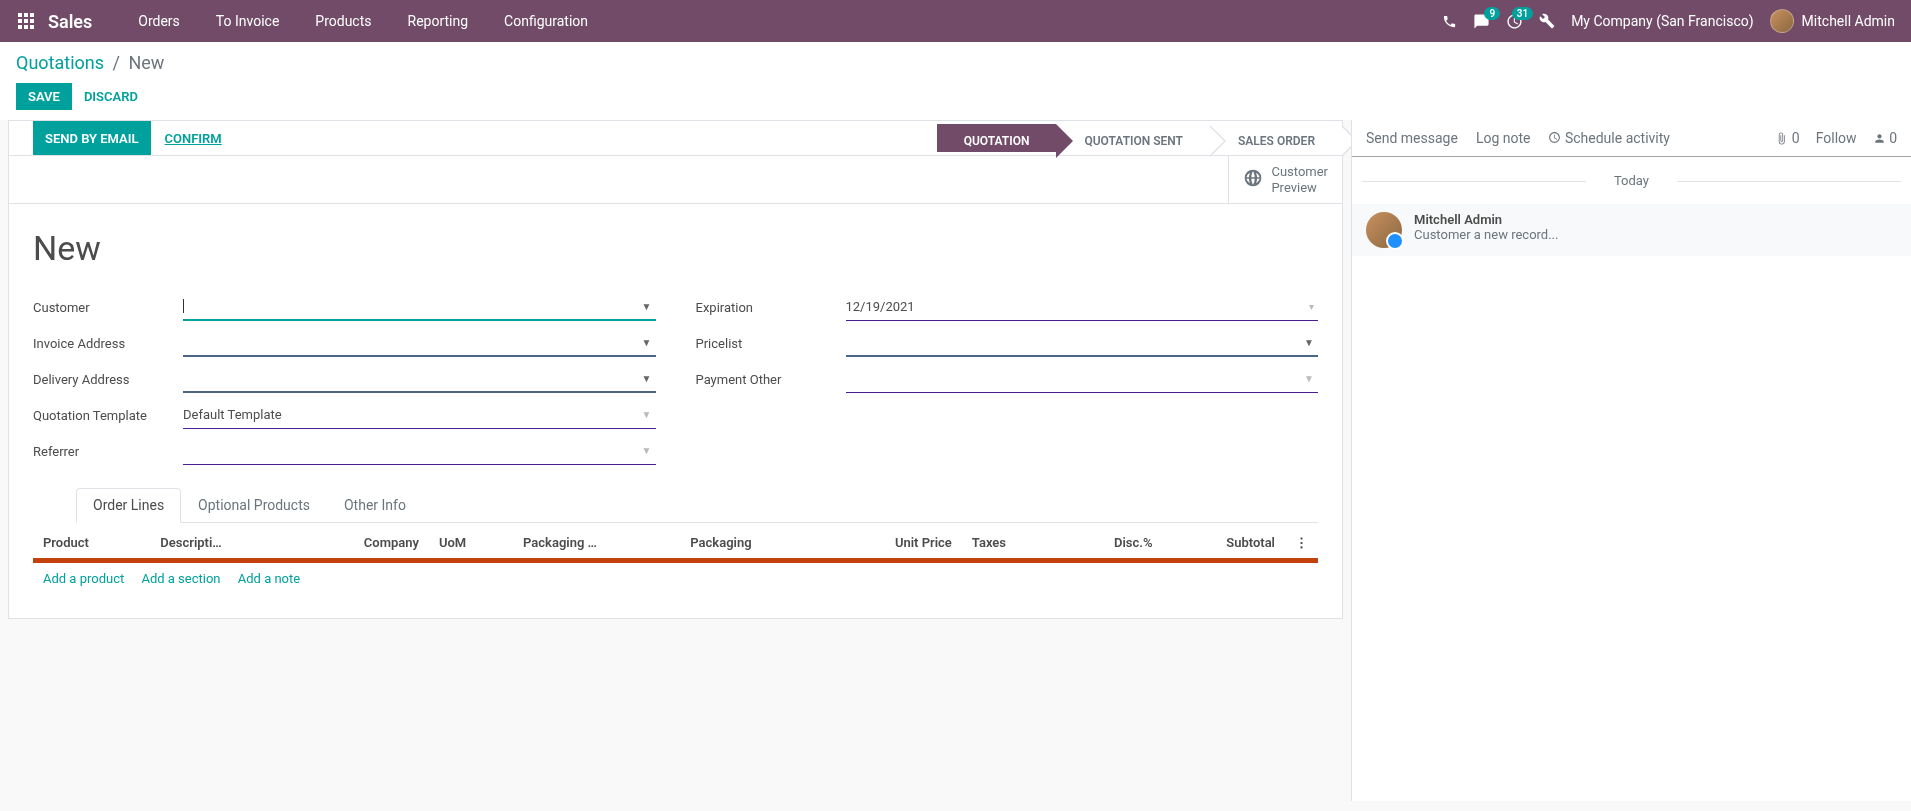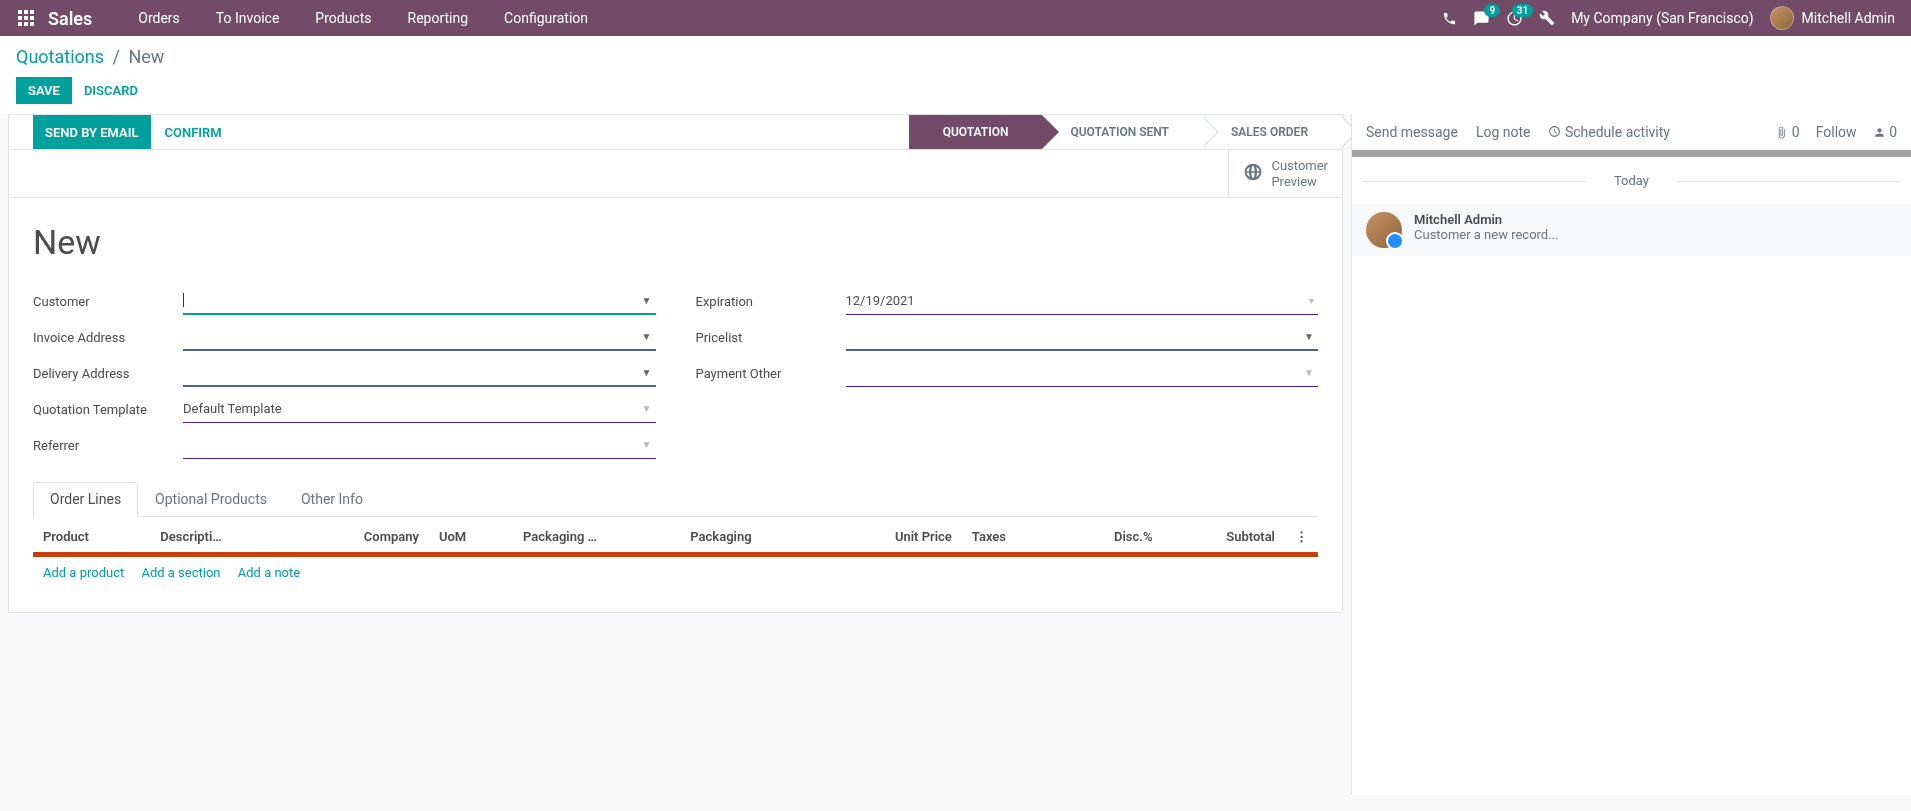--- a/index.html
+++ b/index.html
@@ -1,19 +1,19 @@
 <!DOCTYPE html>
 <html><head>
 <meta charset="utf-8">
 <style>
 * { box-sizing: border-box; margin: 0; padding: 0; font-family: -apple-system, BlinkMacSystemFont, "Segoe UI", Roboto, "Helvetica Neue", Arial, sans-serif; }
 body { background: #f9f9f9; width: 1911px; height: 811px; overflow: hidden; }
 
 
-.topnav { background: #714B67; height: 36px; display: flex; align-items: center; color: white; padding: 0 8px; }
+.topnav { background: #714B67; height: 42px; display: flex; align-items: center; color: white; padding: 0 8px; }
 .apps-icon { width: 36px; display: flex; justify-content: center; align-items: center; cursor: pointer; }
 .apps-icon svg { fill: white; }
 .brand { font-size: 18px; font-weight: 600; margin-left: 4px; margin-right: 28px; }
 .topnav .menu { display: flex; gap: 0; }
 .topnav .menu a { color: white; text-decoration: none; padding: 0 18px; font-size: 14px; line-height: 46px; cursor: pointer; }
 .topnav .spacer { flex: 1; }
 .systray { display: flex; align-items: center; gap: 16px; padding-right: 8px; }
 .systray-item { position: relative; cursor: pointer; color: white; display:flex; align-items:center; }
 .badge { position: absolute; top: -6px; right: -10px; background: #00A09D; color: white; border-radius: 10px; font-size: 10px; padding: 1px 5px; font-weight: 600; }
 .company { font-size: 14px; }
@@ -31,24 +31,24 @@
 
 
 .main-wrap { display: flex; height: calc(811px - 46px - 84px); }
 .form-area { flex: 1; padding: 0 8px; overflow-y: auto; }
 .chatter { width: 560px; border-left: 1px solid #dee2e6; background: white; display: flex; flex-direction: column; }
 
 
 .statusbar-row { display:flex; align-items:stretch; background:white; border:1px solid #dee2e6; }
 .status-actions { display:flex;margin-left:24px; }
 .status-actions .btn-primary { height: 34px; }
-.status-actions .btn-link { padding: 0 14px; }
+.status-actions .btn-link { padding: 0 14px; text-decoration: underline; }
 .status-spacer { flex:1; }
 .status-steps { display:flex; align-items:center; }
-.step { position:relative; padding:0 34px; height:34px; line-height:34px; font-size:12px; font-weight:600; color:#6c757d; background:white; }
+.step { position:relative; padding:0 27px; height:28px; line-height:34px; font-size:12px; font-weight:600; color:#6c757d; background:white; }
 .step.active { background:#714B67; color:white; }
 .step.active::after { content:''; position:absolute; right:-17px; top:0; width:0;height:0; border-top:17px solid transparent; border-bottom:17px solid transparent; border-left:17px solid #714B67; z-index:2; }
 .step:not(.active)::after { content:''; position:absolute; right:-14px; top:3px; width:0;height:0; border-top:14px solid transparent; border-bottom:14px solid transparent; border-left:14px solid white; z-index:2; }
 .step:not(.active)::before { content:''; position:absolute; right:-16px; top:1px; width:0;height:0; border-top:16px solid transparent; border-bottom:16px solid transparent; border-left:16px solid #dee2e6; z-index:1; }
 .step:not(:first-child) { padding-left: 28px; }
 
 
 .sheet { background:white; border:1px solid #dee2e6; border-top:none; padding:0; }
 .sheet-topright { display:flex; justify-content:flex-end; border-bottom:1px solid #dee2e6; }
 .cust-preview { display:flex; align-items:center; gap:8px; padding:8px 14px; border-left:1px solid #dee2e6; cursor:pointer; color:#6c757d; font-size:13px; }
@@ -58,34 +58,34 @@
 .fieldgrid { display:flex; gap:40px; }
 .fieldcol { flex:1; }
 .frow { display:flex; align-items:center; margin-bottom:6px; min-height:30px; }
 .flabel { width:150px; font-size:13px; color:#4c4c4c; }
 .fval { flex:1; display:flex; align-items:center; border-bottom:1px solid #4c1d95; height:28px; font-size:13px; color:#4c4c4c; padding-right:4px; }
 .fval.required { border-bottom:2px solid #4b6584; }
 .fval.focused { border-bottom:2px solid #00A09D; }
 .fval .caret { margin-left:auto; color:#666; font-size:10px; }
 
 
-.tabs { display:flex; border-bottom:1px solid #dee2e6; margin-top:16px; }
+.tabs { display:flex; border-bottom:1px solid #dee2e6; margin-top:16px;margin-left:43px; }
 .tab { padding:8px 16px; font-size:14px; color:#6c757d; cursor:pointer; border:1px solid transparent; }
 .tab.active { color:#4c4c4c; border:1px solid #dee2e6; border-bottom-color:white; border-radius:4px 4px 0 0; margin-bottom:-1px; background:white; }
 
 
 .otable { width:100%; border-collapse:collapse; font-size:13px; margin-top:4px; }
 .otable th { text-align:left; padding:8px 10px; font-weight:600; color:#4c4c4c; border-bottom:5px solid #c2410c; }
 .otable th.r { text-align:right; }
 .otable td { padding:8px 10px; }
 .addlinks { color:#00A09D; font-size:13px; }
 .addlinks span { margin-right:14px; cursor:pointer; }
 
 
-.chatter-top { display:flex; align-items:center; padding:10px 14px; gap:18px; border-bottom:7px solid #a3a3a3; font-size:14px; color:#6c757d; }
+.chatter-top { display:flex; align-items:center; padding:10px 14px; gap:18px; border-bottom:1px solid #a3a3a3; font-size:14px; color:#6c757d; }
 .chatter-top .ct-item { cursor:pointer; }
 .chatter-top .right { margin-left:auto; display:flex; gap:16px; align-items:center; }
 .chatter-body { flex:1; overflow-y:auto; }
 .chatter-date { text-align:center; color:#6c757d; font-size:13px; padding:16px 0; position:relative; }
 .chatter-date::before, .chatter-date::after { content:''; position:absolute; top:50%; width:40%; border-top:1px solid #dee2e6; }
 .chatter-date::before { left:10px; }
 .chatter-date::after { right:10px; }
 .msg { display:flex; gap:12px; padding:8px 14px; background:#f8f9fa; }
 .msg .mavatar { width:36px;height:36px;border-radius:50%; background:linear-gradient(135deg,#c89060,#8b6840); position:relative; }
 .msg .mavatar::after { content:''; position:absolute; bottom:-2px; right:-2px; width:14px;height:14px; background:#1e90ff; border-radius:50%; border:2px solid white; }

